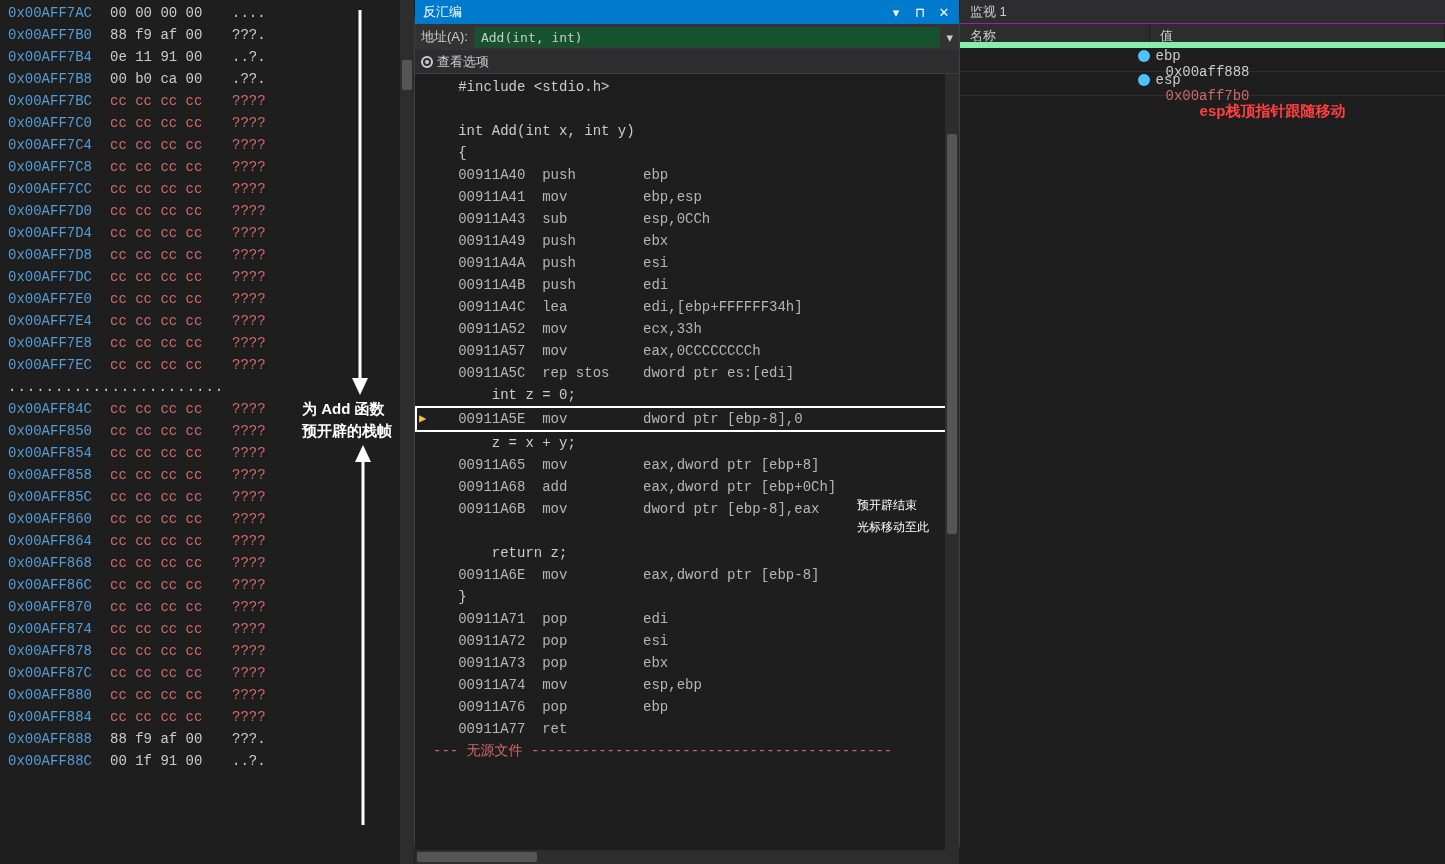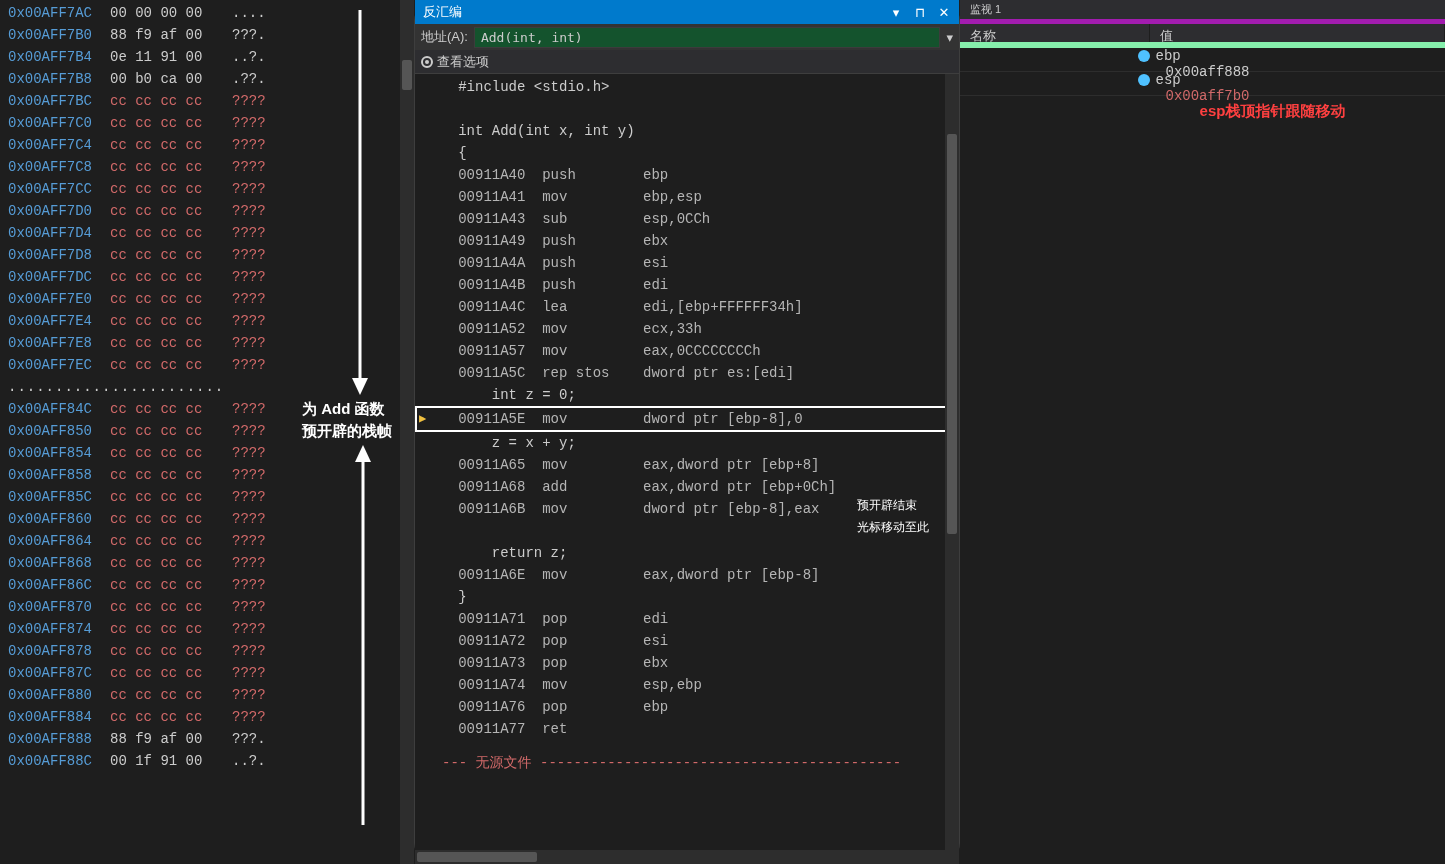--- a/index.html
+++ b/index.html
@@ -162,23 +162,22 @@
   padding-left: 16px;
 }
 .current-arrow {
   position: absolute;
   left: 2px;
   color: #f0c040;
   font-size: 12px;
 }
 .nosrc-line {
   color: #d16969;
-  padding-left: 27px;
+  padding-left: 18px;
   line-height: 22px;
-  margin-top: 12px;
 }
 .disasm-annot {
   position: absolute;
   color: #ffffff;
   font-family: 'Microsoft YaHei', sans-serif;
   font-size: 12px;
   line-height: 22px;
 }
 .disasm-scrollbar {
   position: absolute;
@@ -213,23 +212,23 @@
   display: flex;
   flex-direction: column;
 }
 .watch-tab {
   background: #2d2d30;
   height: 24px;
   display: flex;
   align-items: center;
   padding: 0 10px;
   font-family: 'Microsoft YaHei', sans-serif;
-  font-size: 11px;
+  font-size: 13px;
   color: #cccccc;
-  border-bottom: 5px solid #a21caf;
+  border-bottom: 1px solid #a21caf;
 }
 .watch-header {
   display: flex;
   background: #2d2d30;
   height: 24px;
   font-family: 'Microsoft YaHei', sans-serif;
   font-size: 13px;
   border-bottom: 6px solid #86efac;
 }
 .watch-col {

